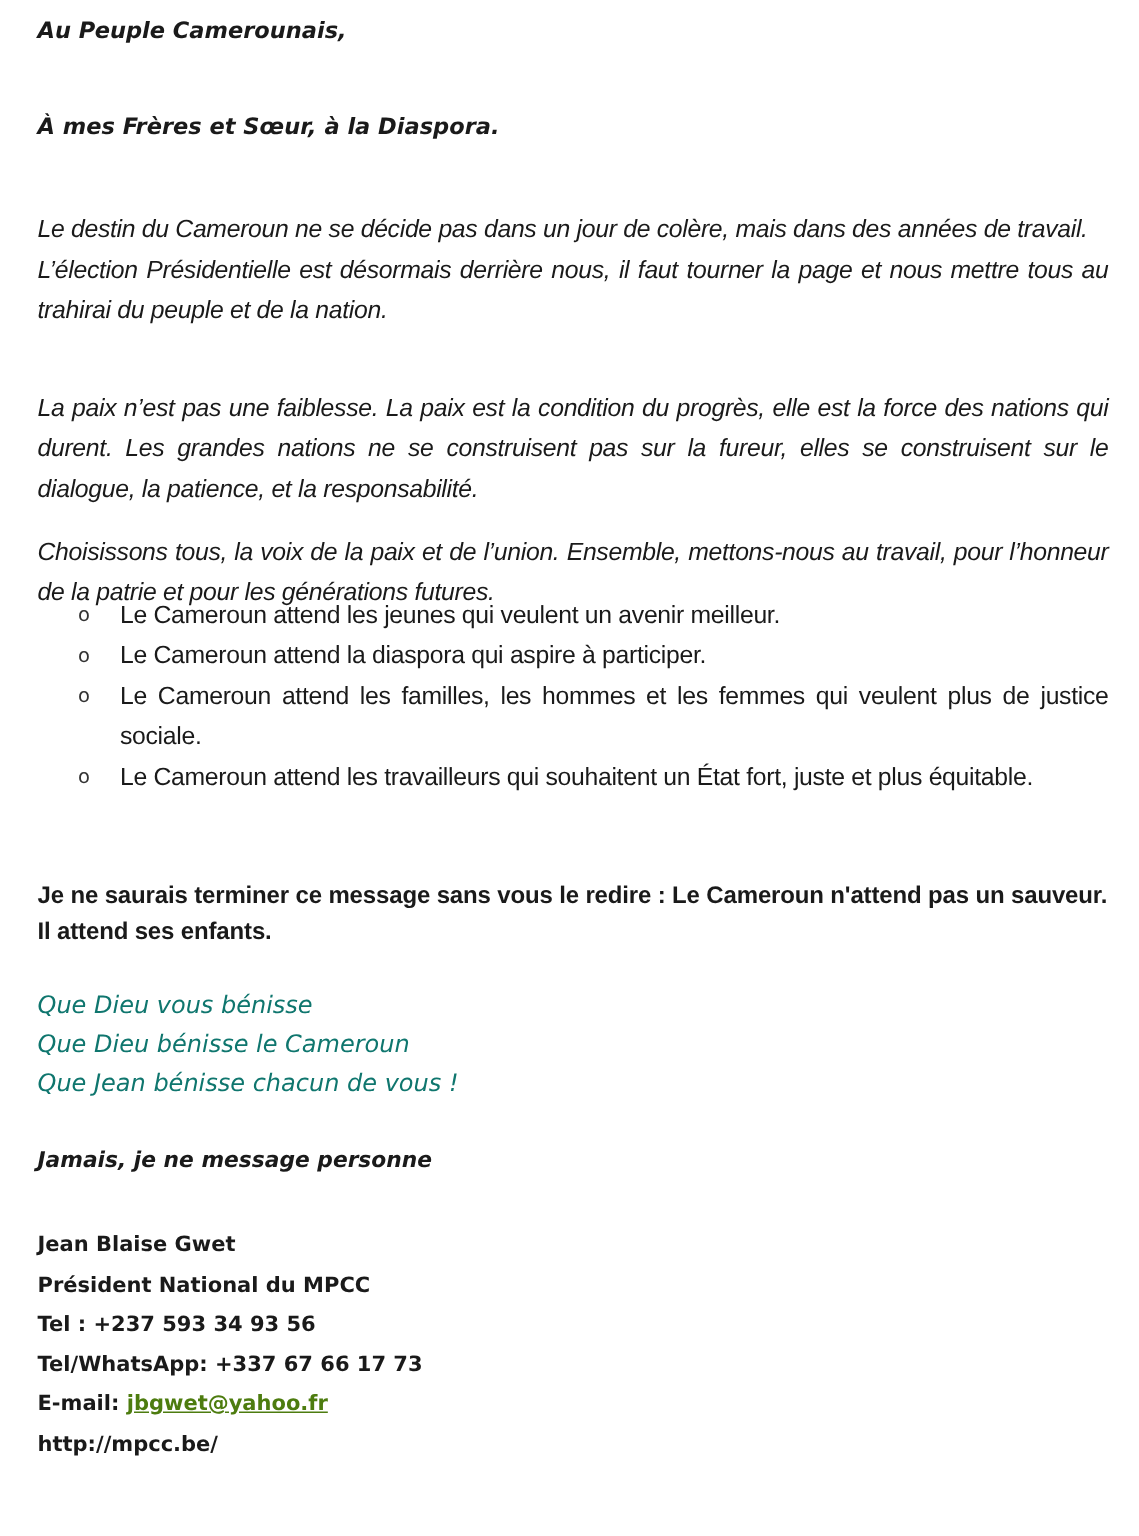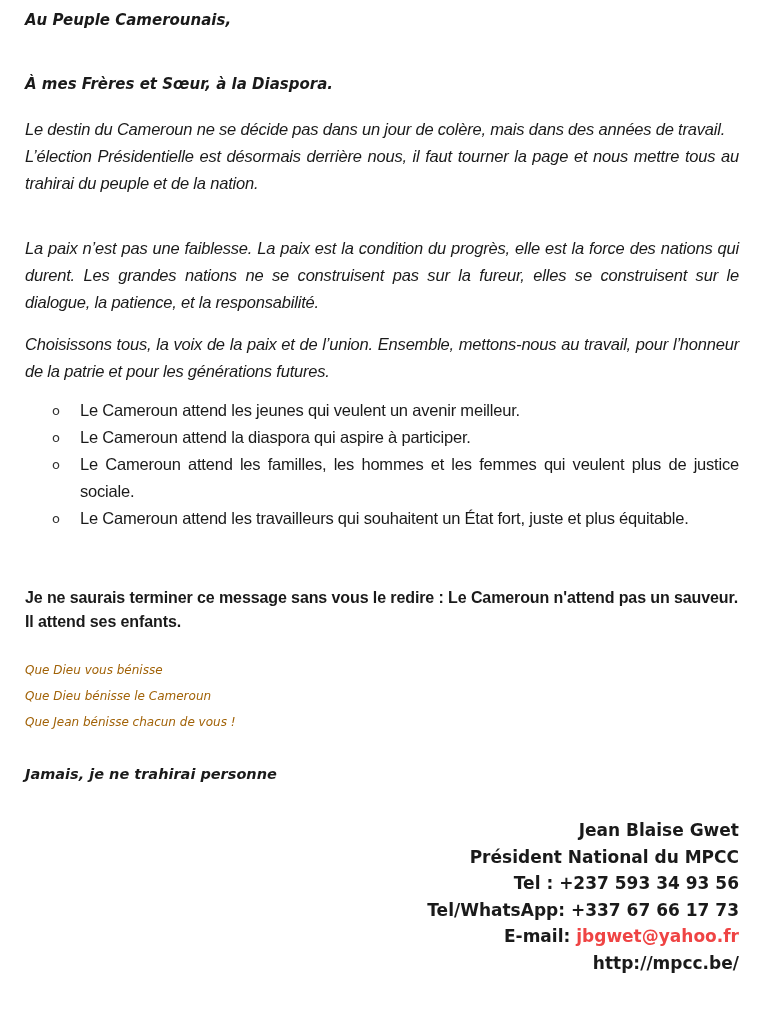--- a/index.html
+++ b/index.html
@@ -13,20 +13,21 @@
     .greet {
       font-family: "DejaVu Sans", sans-serif;
       font-weight: bold; font-style: italic; font-size: 15px;
       line-height: 20px;
     }
     .body-it {
       font-style: italic; font-size: 16.5px; line-height: 27px;
       text-align: justify;
       font-family: "Liberation Sans", sans-serif;
       letter-spacing: -0.2px;
+      margin-top: 24px;
     }
     .body-it p { margin: 0; }
     ul.bullets {
       list-style: none; margin: 0; padding: 0;
       position: absolute; left: 52px; right: 20px;
       font-size: 16.5px; line-height: 27px;
       font-family: "Liberation Sans", sans-serif;
       letter-spacing: -0.2px;
     }
     ul.bullets li { position: relative; padding-left: 28px; text-align: justify; }
@@ -34,32 +35,32 @@
       position: absolute; left: 0; top: 0; font-size: 13px; color: #333;
       font-family: "DejaVu Sans", sans-serif;
     }
     .closing {
       font-weight: bold; font-size: 16px; line-height: 24px;
       font-family: "Liberation Sans", sans-serif;
       letter-spacing: -0.1px;
     }
     .bless {
       font-family: "DejaVu Sans", sans-serif;
-      font-style: italic; font-size: 12px; line-height: 26px;
-      color: #a16207;
+      font-style: italic; font-size: 16px; line-height: 26px;
+      color: #0f766e;
     }
     .motto {
       font-family: "DejaVu Sans", sans-serif;
       font-weight: bold; font-style: italic; font-size: 14.5px;
     }
     .sig {
       font-family: "DejaVu Sans", sans-serif;
-      font-weight: bold; font-size: 17px; line-height: 26.5px; text-align: right;
+      font-weight: bold; font-size: 14px; line-height: 26.5px;
     }
-    .sig a { color: #ef4444; }
+    .sig a { color: #4d7c0f; text-decoration: underline; }
   </style>
 </head>
 <body>
 
 <div class="page">
 
   <div class="blk greet" style="top:10px;">Au Peuple Camerounais,</div>
   <div class="blk greet" style="top:74px;">À mes Frères et Sœur, à la Diaspora.</div>
 
   <div class="blk body-it" style="top:116px;">
@@ -91,21 +92,21 @@
   </ul>
 
   <div class="blk closing" style="top:586px;">Je ne saurais terminer ce message sans vous le redire :  Le Cameroun n'attend pas un sauveur. Il attend ses enfants.</div>
 
   <div class="blk bless" style="top:657px;">
     <div>Que Dieu vous bénisse</div>
     <div>Que Dieu bénisse le Cameroun</div>
     <div>Que Jean bénisse chacun de vous !</div>
   </div>
 
-  <div class="blk motto" style="top:766px;">Jamais, je ne trahirai personne</div>
+  <div class="blk motto" style="top:766px;">Jamais, je ne message personne</div>
 
   <div class="blk sig" style="top:817px;">
     <div>Jean Blaise Gwet</div>
     <div>Président National du MPCC</div>
     <div>
       <span>Tel : </span><span>+237 593 34 93 56</span>
     </div>
     <div>
       <span>Tel/WhatsApp: </span><span>+337 67 66 17 73</span>
     </div>

